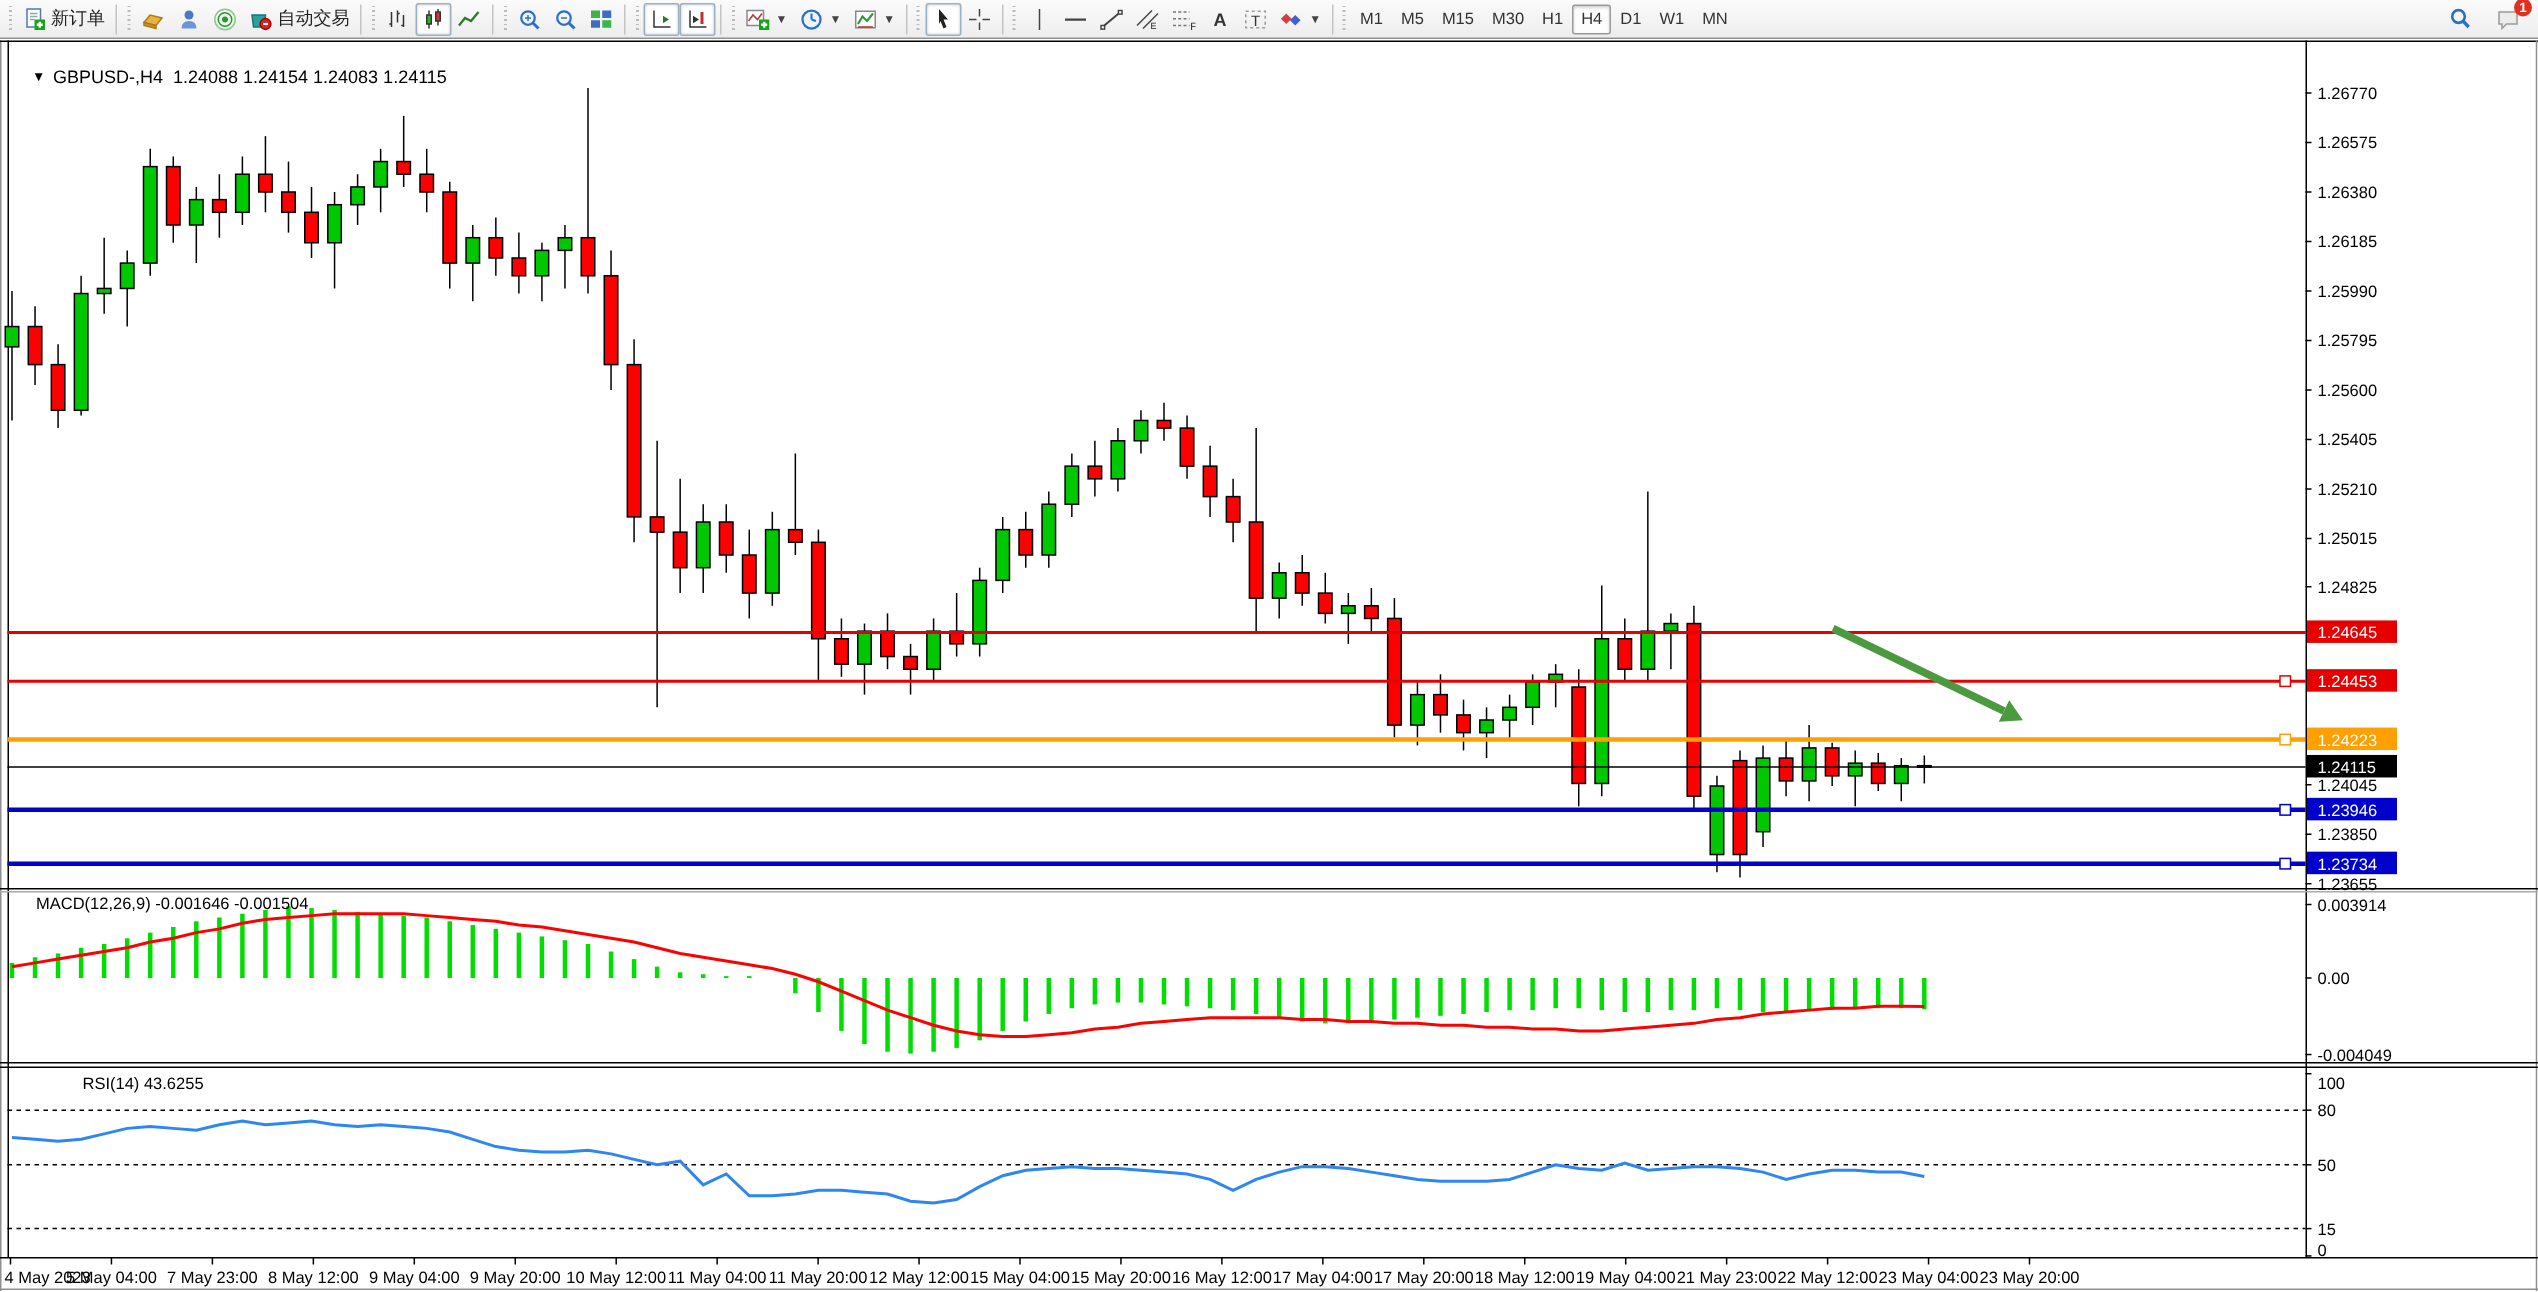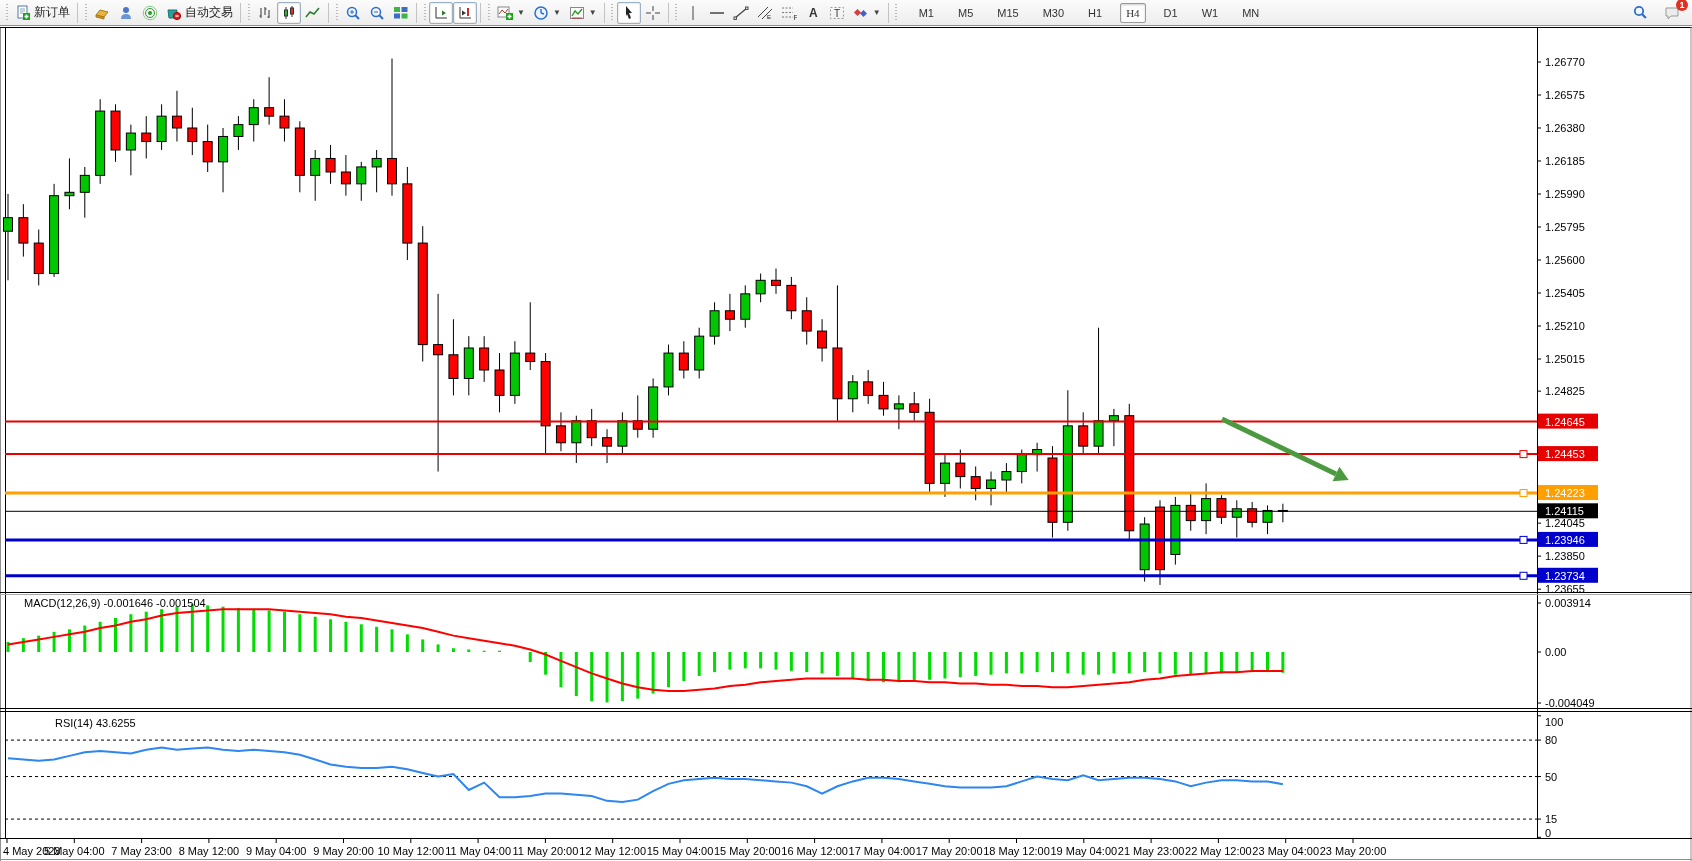--- a/index.html
+++ b/index.html
@@ -12,22 +12,22 @@
   .tb-handle{width:5px;height:18px;margin:0 2px;
     background-image:repeating-linear-gradient(#bbb 0 1px,transparent 1px 3px);
     background-size:2px 100%;background-repeat:no-repeat;background-position:center;}
   .tb-sep{width:1px;height:20px;background:#c3c3c3;margin:0 3px;}
   .tbtn{display:flex;align-items:center;gap:3px;height:20px;padding:0 3px;
     border:1px solid transparent;border-radius:2px;font-size:12px;color:#222;cursor:default;}
   .tbtn.active{background:#fff;border:1px solid #9db0c0;box-shadow:inset 0 0 2px #bbb;}
   .tbtn .caret{font-size:8px;color:#444;margin-left:1px;}
   .tbtn svg{display:block;}
   .tf-btn{font-size:11px;color:#333;padding:0 5px;height:18px;display:flex;align-items:center;
-    border:1px solid transparent;border-radius:2px;margin-left:12px;}
-  .tf-btn.active{background:#fdfdfd;border:1px solid #9a9a9a;box-shadow:inset 0 1px 2px #ccc;font-family:Liberation Serif, serif;}
+    border:1px solid transparent;border-radius:2px;}
+  .tf-btn.active{background:#fdfdfd;border:1px solid #9a9a9a;box-shadow:inset 0 1px 2px #ccc;}
   #tb-right{margin-left:auto;display:flex;align-items:center;margin-right:8px;gap:8px;}
   .badge{position:absolute;top:-4px;right:-5px;background:#e03020;color:#fff;border-radius:50%;
     width:12px;height:12px;font-size:9px;line-height:12px;text-align:center;font-weight:bold;}
   .tb-right-item{position:relative;}
   
   .overlay{position:absolute;color:#000;white-space:pre;}
   #chart-title{left:8px;top:30px;font-size:12px;}
   #chart-title .dd{font-size:9px;margin-right:5px;vertical-align:1px;}
   #macd-label{left:24px;top:597px;font-size:11px;}
   #rsi-label{left:11px;top:717px;font-size:11px;margin-left:44px;}
@@ -654,15 +654,18 @@
         <line x1="1151.1" y1="838" x2="1151.1" y2="843" stroke="#000"></line>
         <text x="1151.1" y="855" font-size="11" fill="#000" text-anchor="middle">21 May 23:00</text>
         <line x1="1218.3999999999999" y1="838" x2="1218.3999999999999" y2="843" stroke="#000"></line>
         <text x="1218.3999999999999" y="855" font-size="11" fill="#000" text-anchor="middle">22 May 12:00</text>
         <line x1="1285.7" y1="838" x2="1285.7" y2="843" stroke="#000"></line>
         <text x="1285.7" y="855" font-size="11" fill="#000" text-anchor="middle">23 May 04:00</text>
         <line x1="1353" y1="838" x2="1353" y2="843" stroke="#000"></line>
         <text x="1353" y="855" font-size="11" fill="#000" text-anchor="middle">23 May 20:00</text>
       </g>
     </svg>
+  <div class="overlay" id="chart-title">
+    <span class="dd">▼</span><span>GBPUSD-,H4  1.24088 1.24154 1.24083 1.24115</span>
+  </div>
   <div class="overlay" id="macd-label">MACD(12,26,9) -0.001646 -0.001504</div>
   <div class="overlay" id="rsi-label">RSI(14) 43.6255</div>
 </div>
 
 </body></html>

